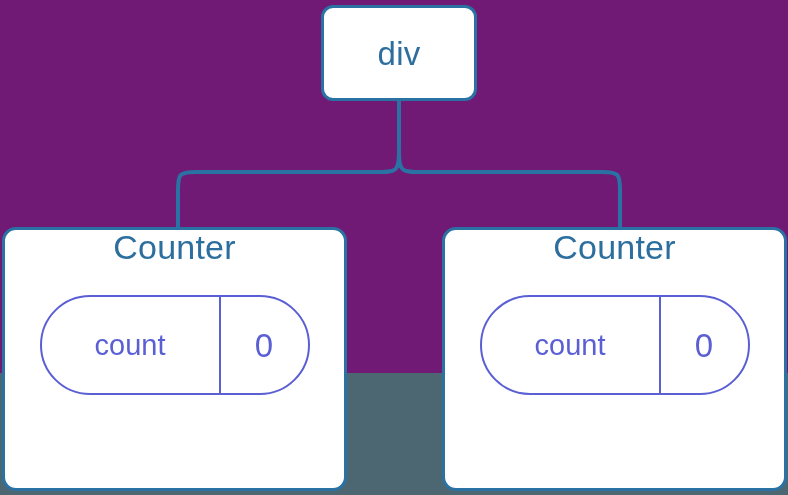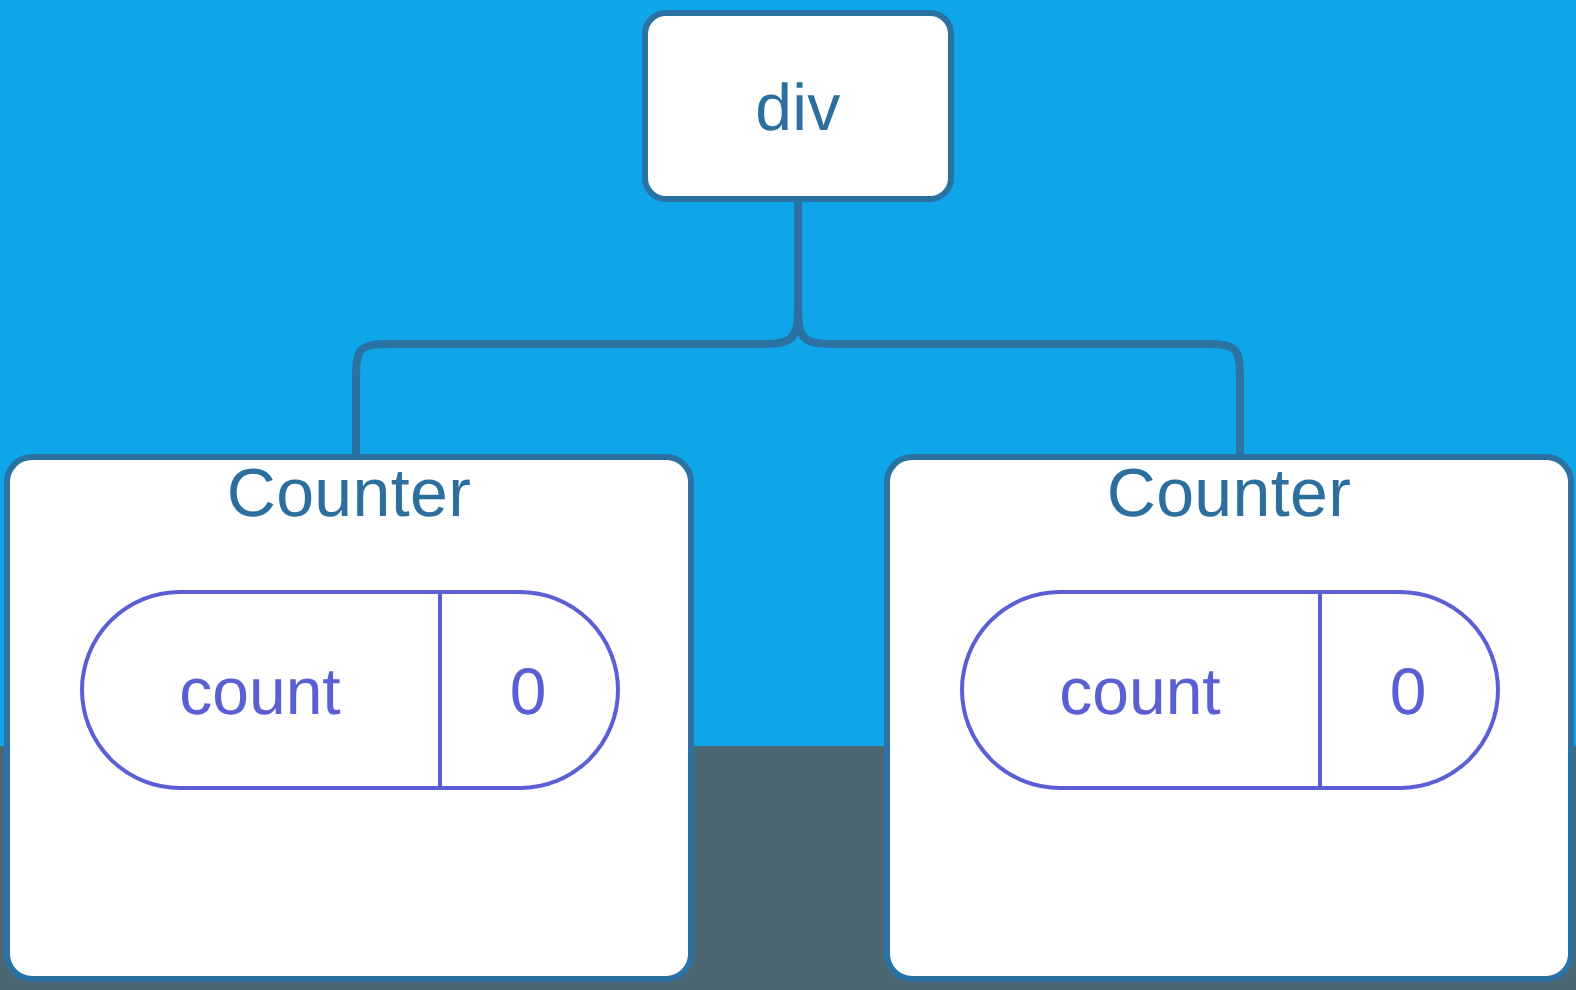--- a/index.html
+++ b/index.html
@@ -11,21 +11,21 @@
     width: 788px;
     height: 495px;
     background: #4c6772;
     font-family: "Liberation Sans", sans-serif;
     overflow: hidden;
   }
   .stage {
     position: relative;
     width: 788px;
     height: 373px;
-    background: #0ea5e9;
+    background: #701a75;
   }
 
   
   .connectors {
     position: absolute;
     left: 0;
     top: 0;
     width: 788px;
     height: 495px;
     pointer-events: none;
@@ -91,21 +91,21 @@
   .pill-key,
   .pill-value {
     display: flex;
     align-items: center;
     justify-content: center;
     color: #5b5fd4;
     line-height: 1;
   }
   .pill-key {
     width: 177px;
-    font-size: 33px;
+    font-size: 29px;
   }
   .pill-value {
     flex: 1;
     font-size: 33px;
     border-left: 2px solid #5b5fd4;
   }
 </style>
 </head>
 <body>
 

